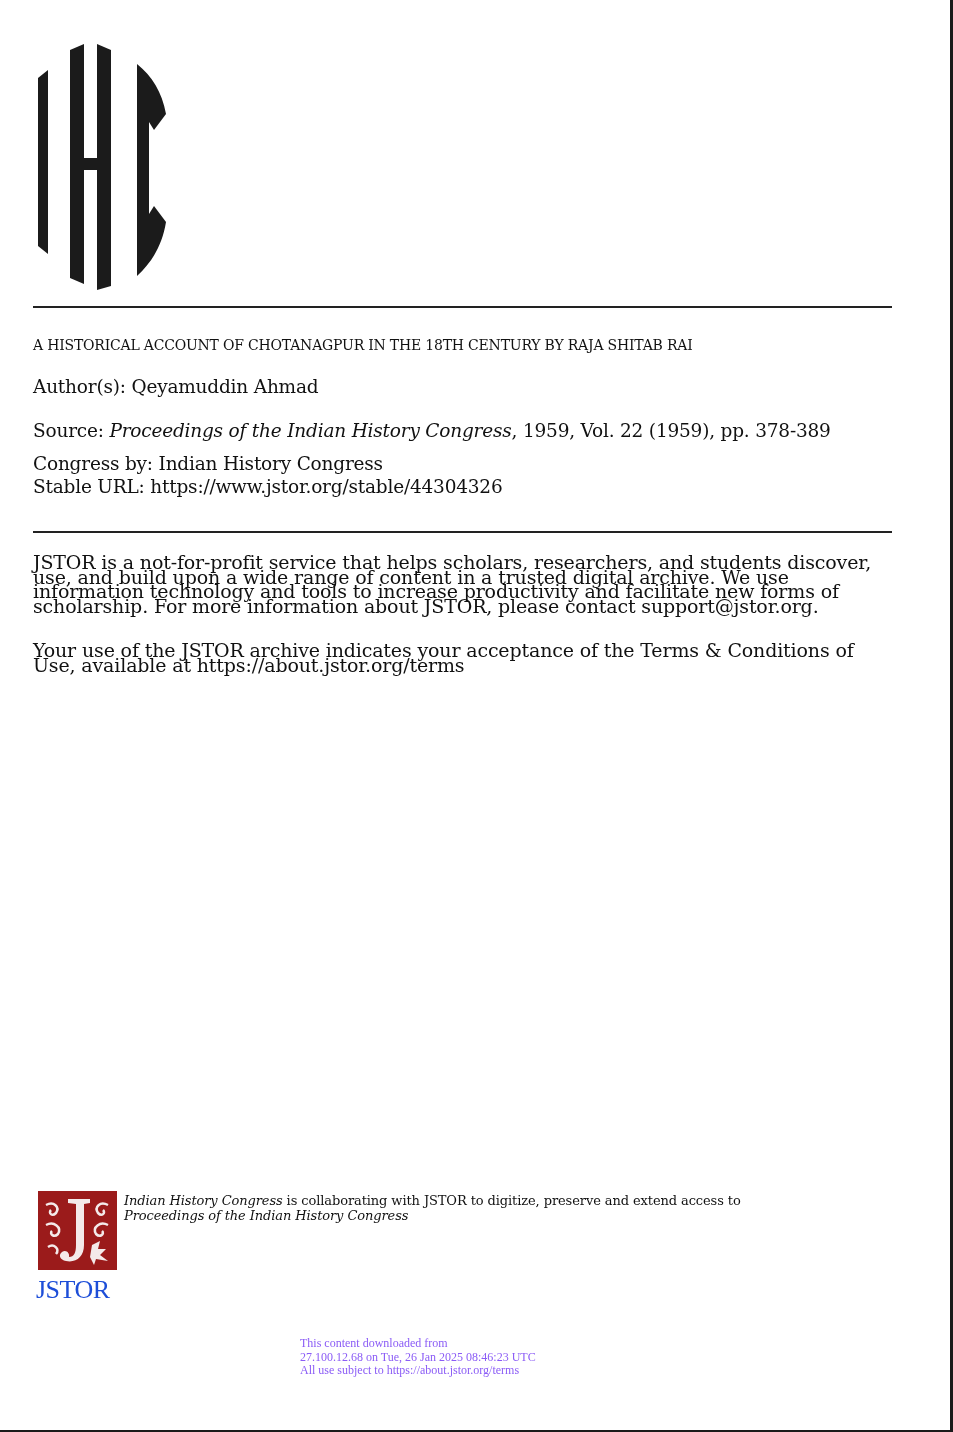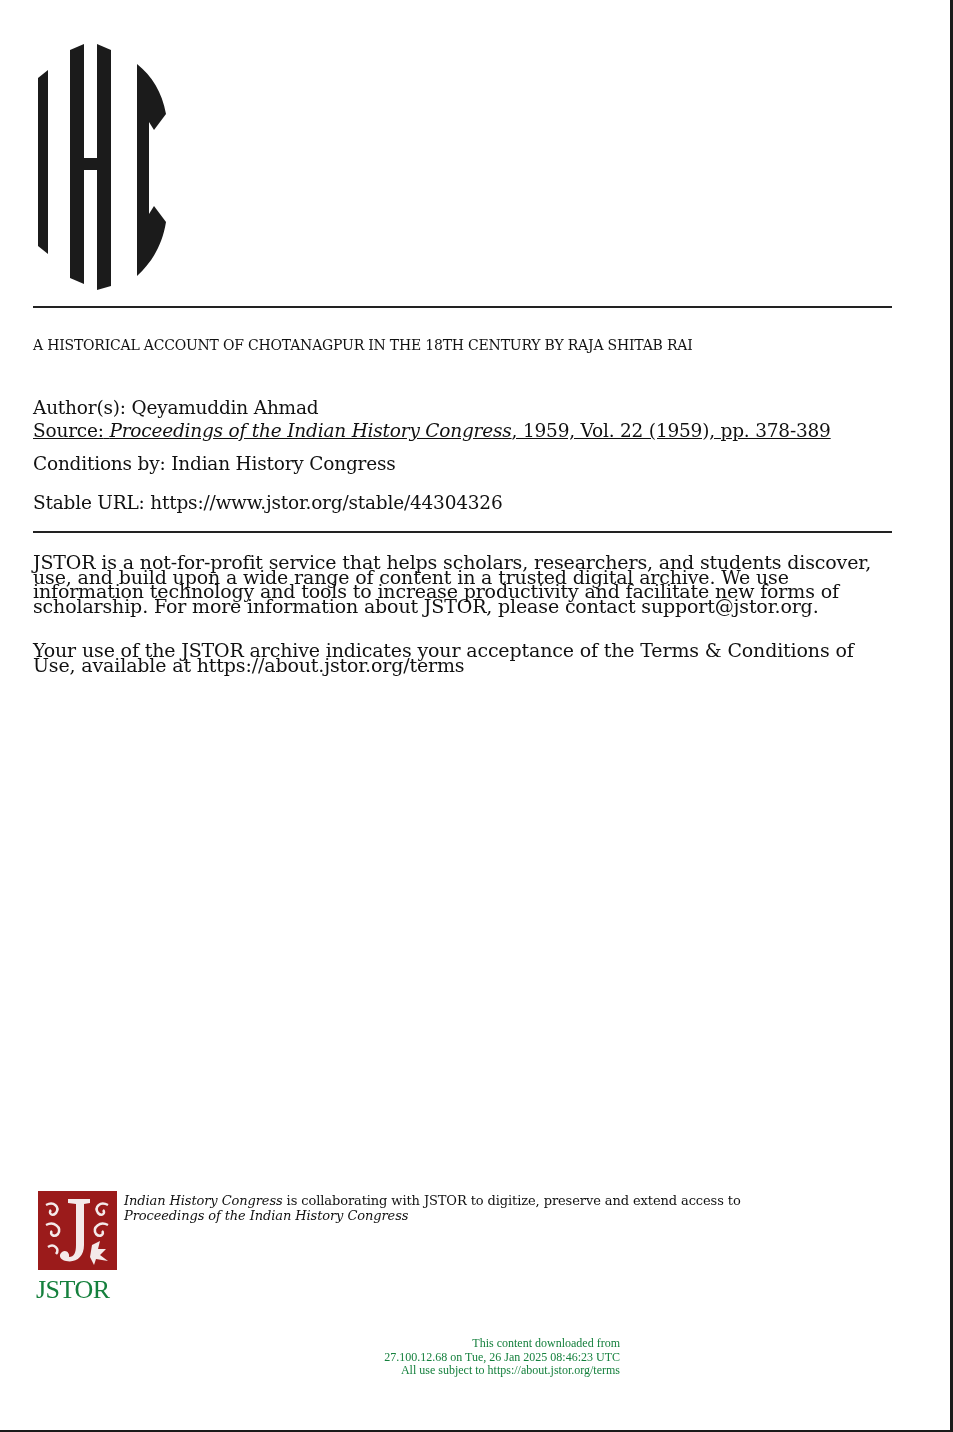--- a/index.html
+++ b/index.html
@@ -59,24 +59,24 @@
       text-transform: uppercase;
     }
     .meta-line {
       position: absolute;
       left: 33px;
       font-size: 18.5px;
       line-height: 22px;
       white-space: nowrap;
       letter-spacing: -0.2px;
     }
-    .meta-author { top: 397px; }
-    .meta-source { top: 420px; text-decoration: underline; }
+    .meta-author { top: 376px; }
+    .meta-source { top: 420px; }
     .meta-publisher { top: 453px; }
-    .meta-url { top: 492px; }
+    .meta-url { top: 476px; }
     .italic { font-style: italic; }
 
     .notice {
       position: absolute;
       left: 33px;
       width: 860px;
       font-size: 19px;
       line-height: 14.5px;
       letter-spacing: -0.15px;
     }
@@ -98,42 +98,42 @@
       height: 79px;
       background: #9b1b1b;
     }
     .jstor-wordmark {
       position: absolute;
       left: 0;
       top: 84px;
       font-family: "Liberation Serif", serif;
       font-size: 26px;
       line-height: 30px;
-      color: #15803d;
+      color: #1d4ed8;
       letter-spacing: -0.5px;
     }
     .collab {
       position: absolute;
       left: 124px;
       top: 1193px;
       width: 760px;
       font-size: 13px;
       line-height: 15px;
       letter-spacing: -0.1px;
     }
     .footer {
       position: absolute;
       left: 300px;
       top: 1337px;
       width: 320px;
-      text-align: right;
+      text-align: left;
       font-family: "Liberation Serif", serif;
       font-size: 12px;
       line-height: 13.5px;
-      color: #15803d;
+      color: #8b5cf6;
     }
   </style>
 </head>
 <body>
 
 <div class="page-border-right"></div>
 <div class="page-border-bottom"></div>
 
 <svg class="ihc-logo" viewBox="0 0 134 250" xmlns="http://www.w3.org/2000/svg">
 
@@ -156,21 +156,21 @@
   <span>Author(s):</span>
   <span>Qeyamuddin Ahmad</span>
 </div>
 
 <div class="meta-line meta-source">
   <span>Source:</span>
   <span class="italic">Proceedings of the Indian History Congress</span><span>, 1959, Vol. 22 (1959), pp. 378-389</span>
 </div>
 
 <div class="meta-line meta-publisher">
-  <span>Conditions by:</span>
+  <span>Congress by:</span>
   <span>Indian History Congress</span>
 </div>
 
 <div class="meta-line meta-url">
   <span>Stable URL:</span>
   <span>https://www.jstor.org/stable/44304326</span>
 </div>
 
 <div class="rule rule-bottom"></div>
 

